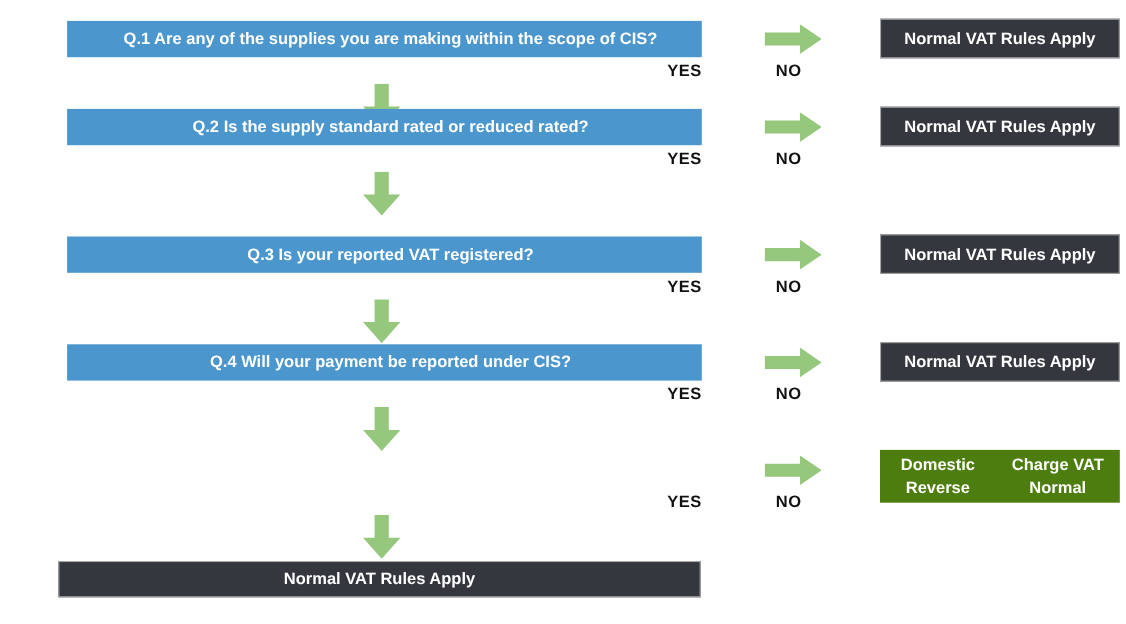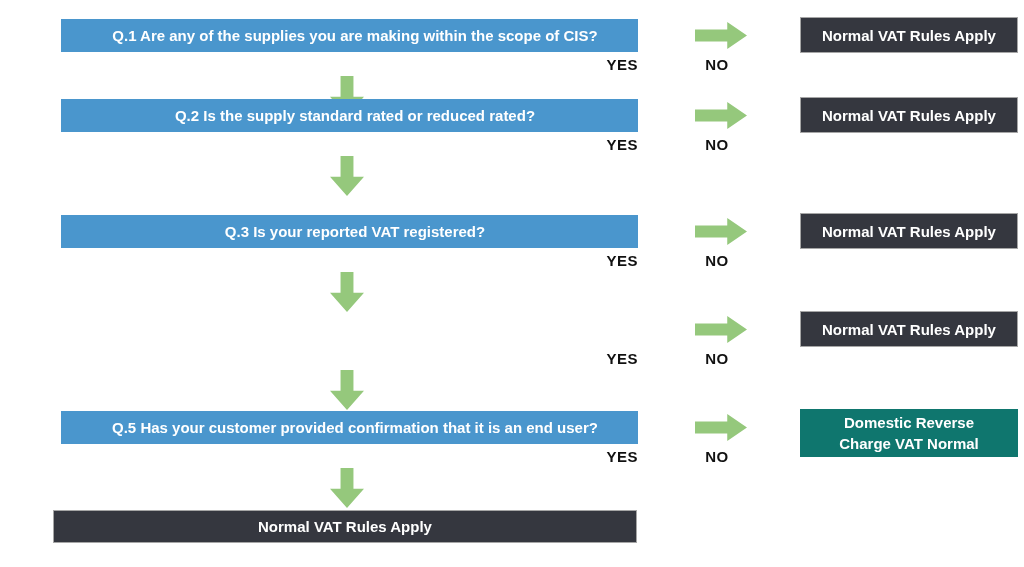--- a/index.html
+++ b/index.html
@@ -97,24 +97,24 @@
     text-align: center;
     font-size: 15px;
     font-weight: 700;
   }
   .result.dark {
     background: #35373f;
     color: #ffffff;
     border: 1px solid #a6a6a6;
   }
   .result.blue {
-    background: #0f766e;
+    background: #4d7c0f;
     color: #ffffff;
     height: 48px;
-    flex-direction: column;
+    flex-direction: row;
     line-height: 21px;
     border: none;
   }
   .final-box {
     position: absolute;
     left: 53px;
     top: 510px;
     width: 584px;
     height: 33px;
     box-sizing: border-box;
@@ -155,29 +155,29 @@
   <div class="row r2">
     <div class="qbox">Q.3 Is your reported VAT registered?</div>
     <div class="yes-label">YES</div>
     <div class="down-arrow"></div>
     <div class="right-arrow"></div>
     <div class="no-label">NO</div>
     <div class="result dark">Normal VAT Rules Apply</div>
   </div>
 
   <div class="row r3">
+    <div class="qbox">Q.4 Will your payment be reported under CIS?</div>
     <div class="yes-label">YES</div>
     <div class="down-arrow"></div>
     <div class="right-arrow"></div>
     <div class="no-label">NO</div>
     <div class="result dark">Normal VAT Rules Apply</div>
   </div>
 
   <div class="row r4">
-    <div class="qbox">Q.5 Has your customer provided confirmation that it is an end user?</div>
     <div class="yes-label">YES</div>
     <div class="down-arrow"></div>
     <div class="right-arrow"></div>
     <div class="no-label">NO</div>
     <div class="result blue">
       <span>Domestic Reverse</span>
       <span>Charge VAT Normal</span>
     </div>
   </div>
 

